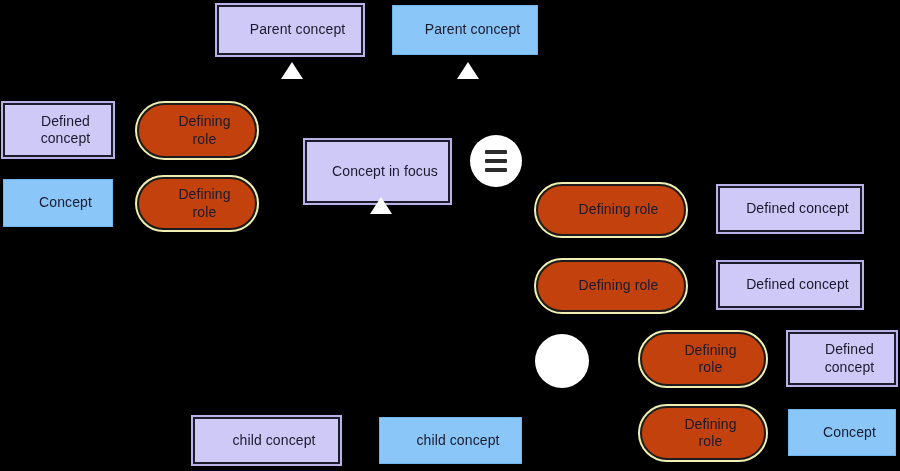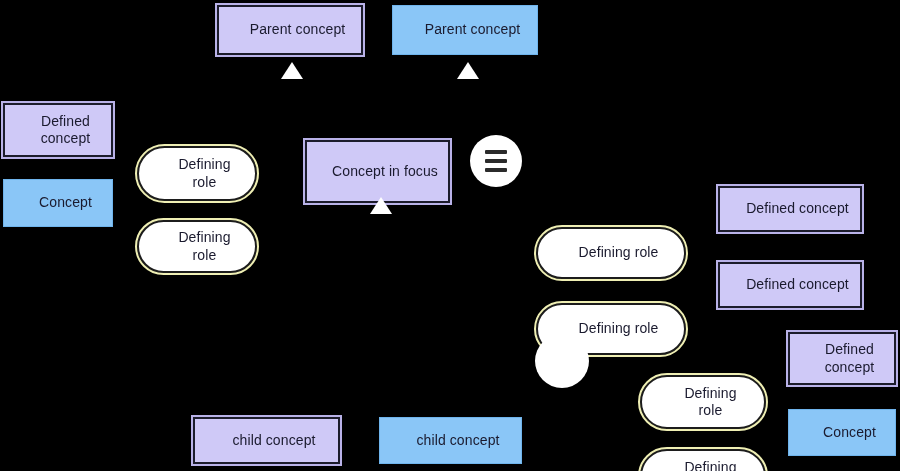--- a/index.html
+++ b/index.html
@@ -46,26 +46,25 @@
   }
 
   
   .box-blue {
     background: #8ac6f7;
     border: 1px solid #6fb4ec;
   }
 
   
   .pill-yellow {
-    background: #ffffff;
+    background: #c2410c;
     border: 2px solid #1c1c1c;
     border-radius: 999px;
     outline: 2px solid #efefb4;
     outline-offset: 0px;
-    margin-top: 43px;
   }
 
   
   .triangle {
     position: absolute;
     width: 0;
     height: 0;
     border-left: 11px solid transparent;
     border-right: 11px solid transparent;
     border-bottom: 17px solid #ffffff;

